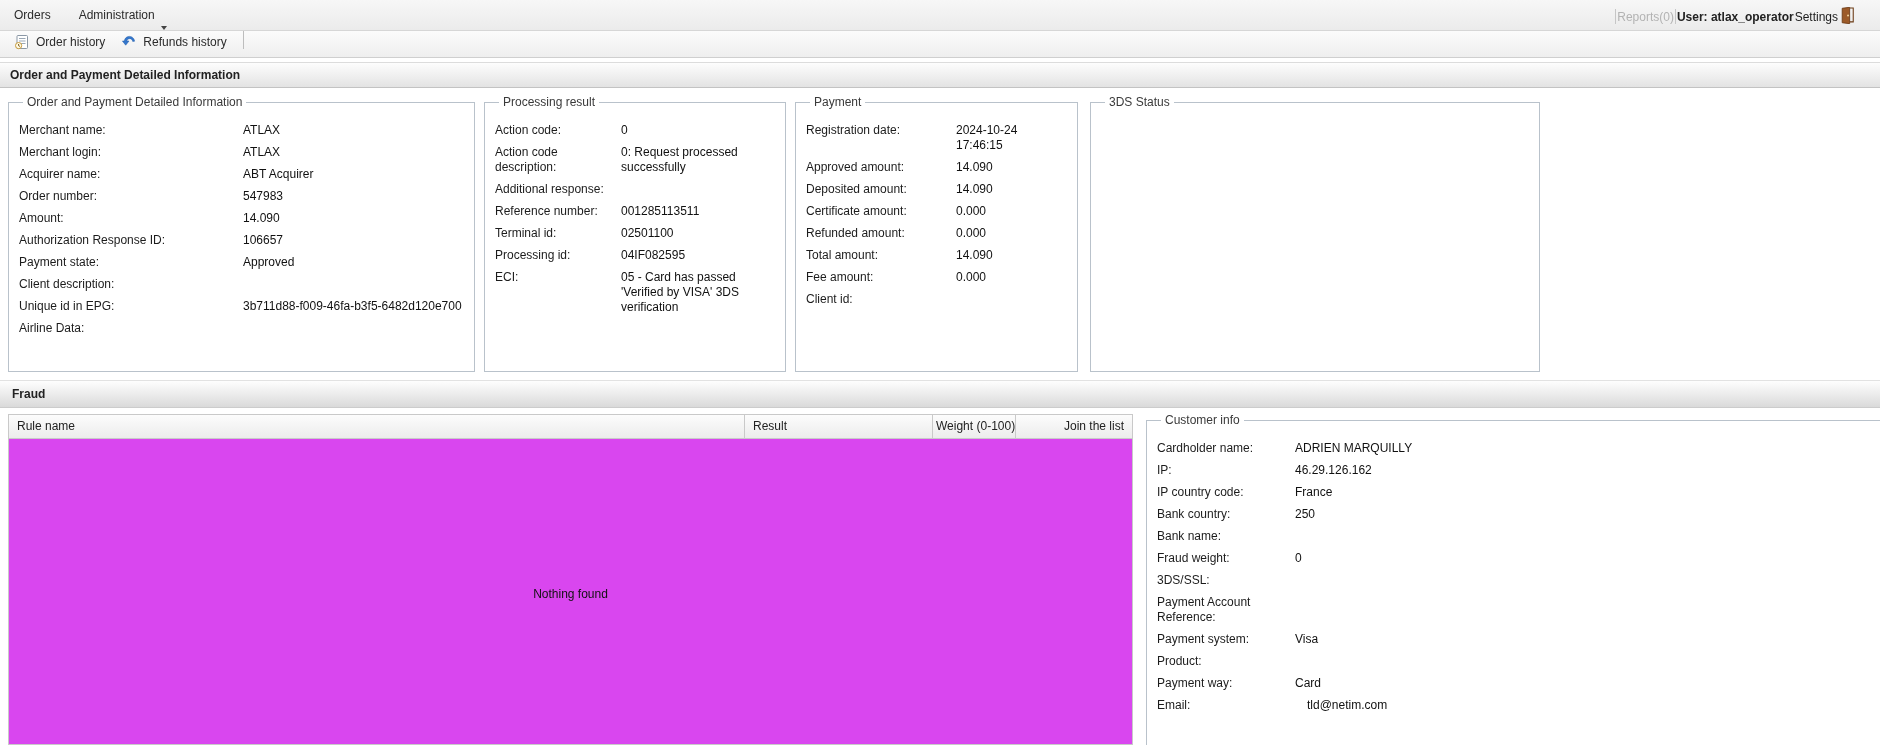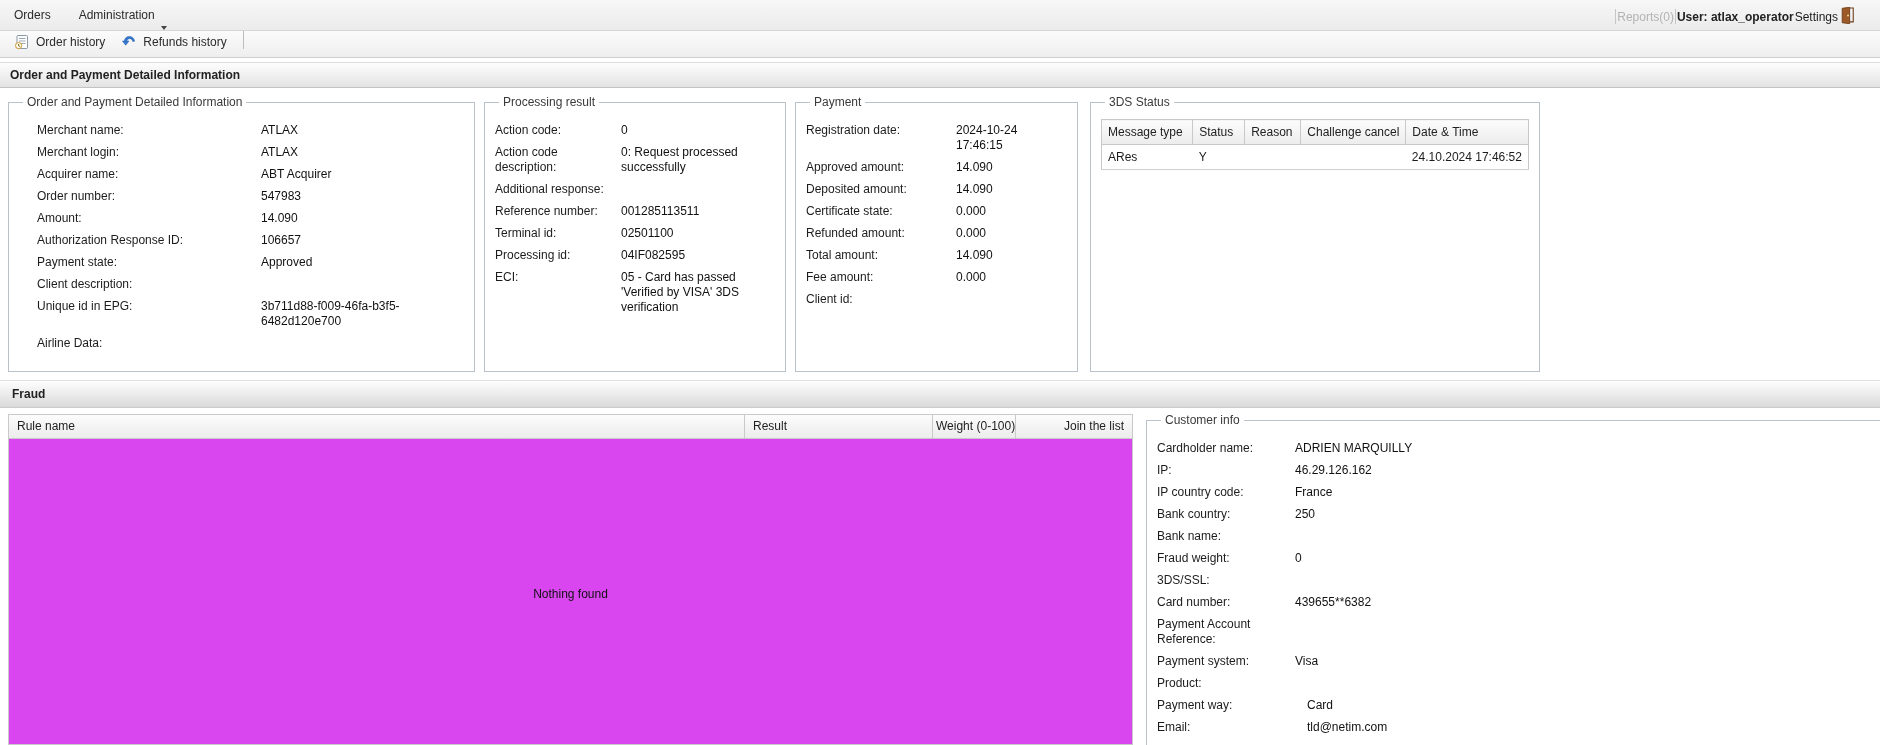--- a/index.html
+++ b/index.html
@@ -34,21 +34,21 @@
 
   
   fieldset { position:absolute; border:1px solid #b9c2cb; padding:2px 10px 0 10px; background:transparent; }
   legend { padding:0 4px; margin-left:4px; color:#3a3a3a; }
   .fields { padding-top:9px; }
   .frow { display:flex; padding:3px 0 4px 0; line-height:15px; }
   .flabel { flex-shrink:0; color:#1c1c1c; }
   .fvalue { flex:1; color:#111; white-space:pre-wrap; }
 
   .fs-order   { left:8px;    top:95px; width:467px; height:277px; }
-  .fs-order   .flabel { width:224px;margin-left:18px; }
+  .fs-order   .flabel { width:224px; }
   .fs-proc    { left:484px;  top:95px; width:302px; height:277px; }
   .fs-proc    .flabel { width:126px; }
   .fs-pay     { left:795px;  top:95px; width:283px; height:277px; }
   .fs-pay     .flabel { width:150px; }
   .fs-3ds     { left:1090px; top:95px; width:450px; height:277px; }
   .fs-cust    { left:1146px; top:413px; width:745px; height:400px; }
   .fs-cust    .flabel { width:138px; }
   .fs-cust .frow:nth-child(12) .fvalue, .fs-cust .frow:nth-child(13) .fvalue { padding-left:12px; }
 
   
@@ -219,21 +219,21 @@
         </div>
       <div class="frow">
           <span class="flabel">Approved amount:</span>
           <span class="fvalue">14.090</span>
         </div>
       <div class="frow">
           <span class="flabel">Deposited amount:</span>
           <span class="fvalue">14.090</span>
         </div>
       <div class="frow">
-          <span class="flabel">Certificate state:</span>
+          <span class="flabel">Certificate amount:</span>
           <span class="fvalue">0.000</span>
         </div>
       <div class="frow">
           <span class="flabel">Refunded amount:</span>
           <span class="fvalue">0.000</span>
         </div>
       <div class="frow">
           <span class="flabel">Total amount:</span>
           <span class="fvalue">14.090</span>
         </div>
@@ -243,40 +243,20 @@
         </div>
       <div class="frow">
           <span class="flabel">Client id:</span>
           <span class="fvalue"></span>
         </div>
     </div>
   </fieldset>
 
   <fieldset class="fs-3ds">
     <legend>3DS Status</legend>
-    <table class="tds-table">
-      <thead>
-        <tr>
-          <th class="c-msg">Message type</th>
-          <th class="c-st">Status</th>
-          <th class="c-rsn">Reason</th>
-          <th class="c-chl">Challenge cancel</th>
-          <th class="c-dt">Date &amp; Time</th>
-        </tr>
-      </thead>
-      <tbody>
-        <tr>
-          <td>ARes</td>
-          <td>Y</td>
-          <td></td>
-          <td></td>
-          <td>24.10.2024 17:46:52</td>
-        </tr>
-      </tbody>
-    </table>
   </fieldset>
 
   <div class="fraud-bar">Fraud</div>
 
   <div class="fraud-table">
     <div class="fraud-head">
       <div class="fh-cell fh-rule">Rule name</div>
       <div class="fh-cell fh-result">Result</div>
       <div class="fh-cell fh-weight">Weight (0-100)</div>
       <div class="fh-cell fh-join">Join the list</div>
@@ -309,24 +289,20 @@
         </div>
       <div class="frow">
           <span class="flabel">Fraud weight:</span>
           <span class="fvalue">0</span>
         </div>
       <div class="frow">
           <span class="flabel">3DS/SSL:</span>
           <span class="fvalue"></span>
         </div>
       <div class="frow">
-          <span class="flabel">Card number:</span>
-          <span class="fvalue">439655**6382</span>
-        </div>
-      <div class="frow">
           <span class="flabel">Payment Account Reference:</span>
           <span class="fvalue"></span>
         </div>
       <div class="frow">
           <span class="flabel">Payment system:</span>
           <span class="fvalue">Visa</span>
         </div>
       <div class="frow">
           <span class="flabel">Product:</span>
           <span class="fvalue"></span>

